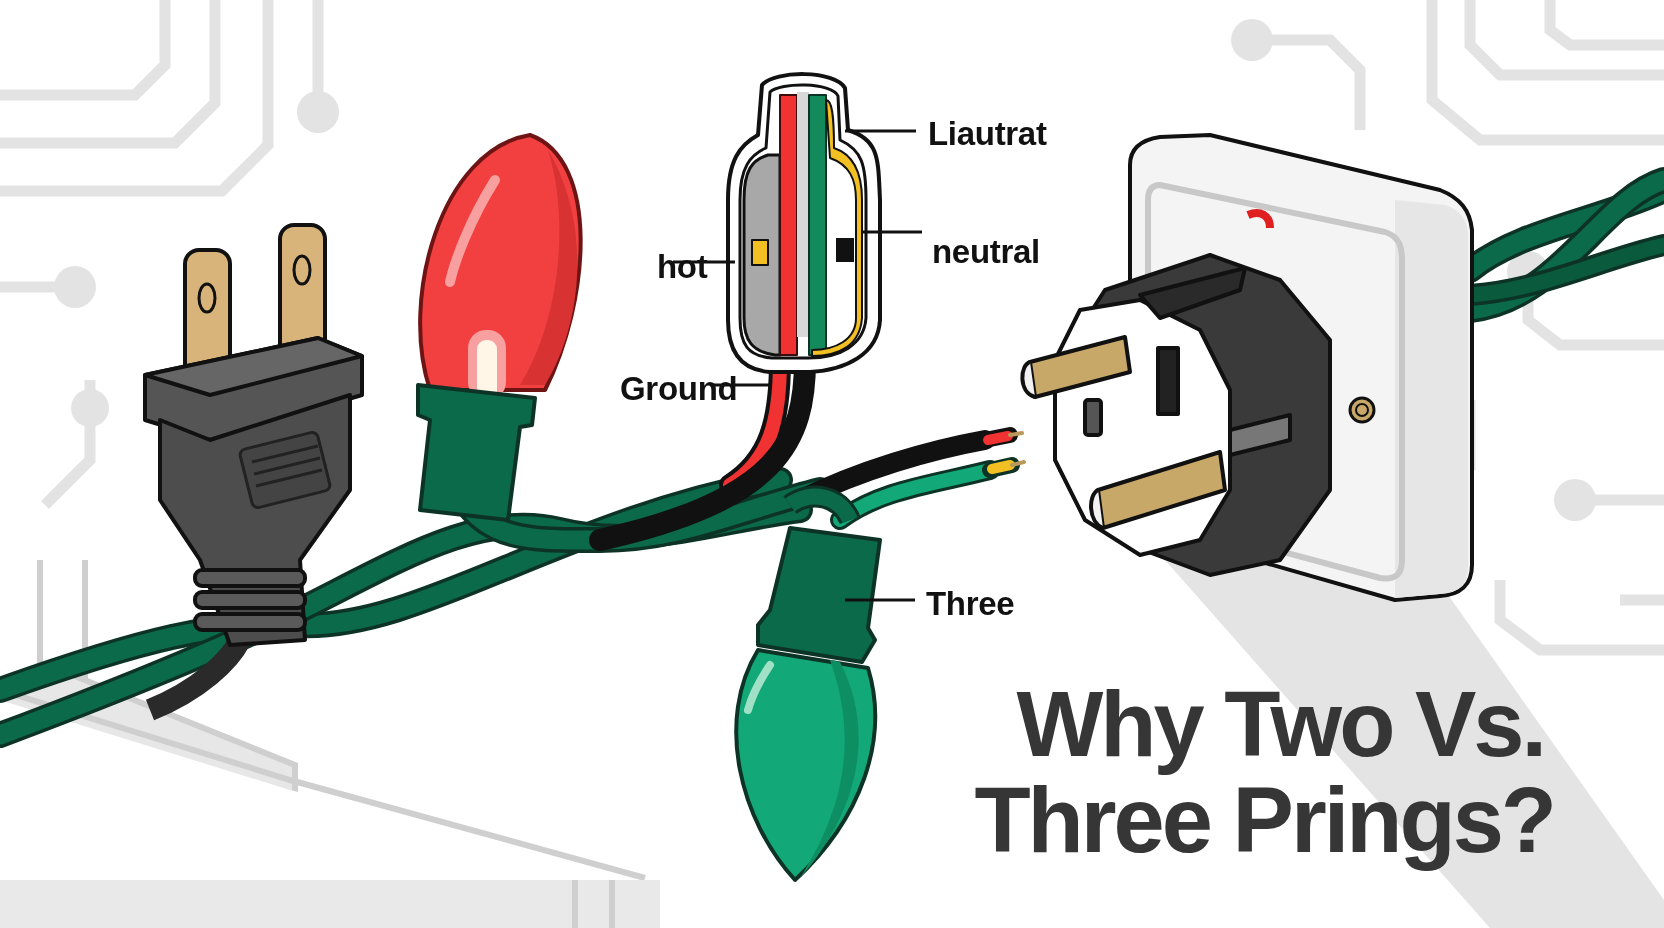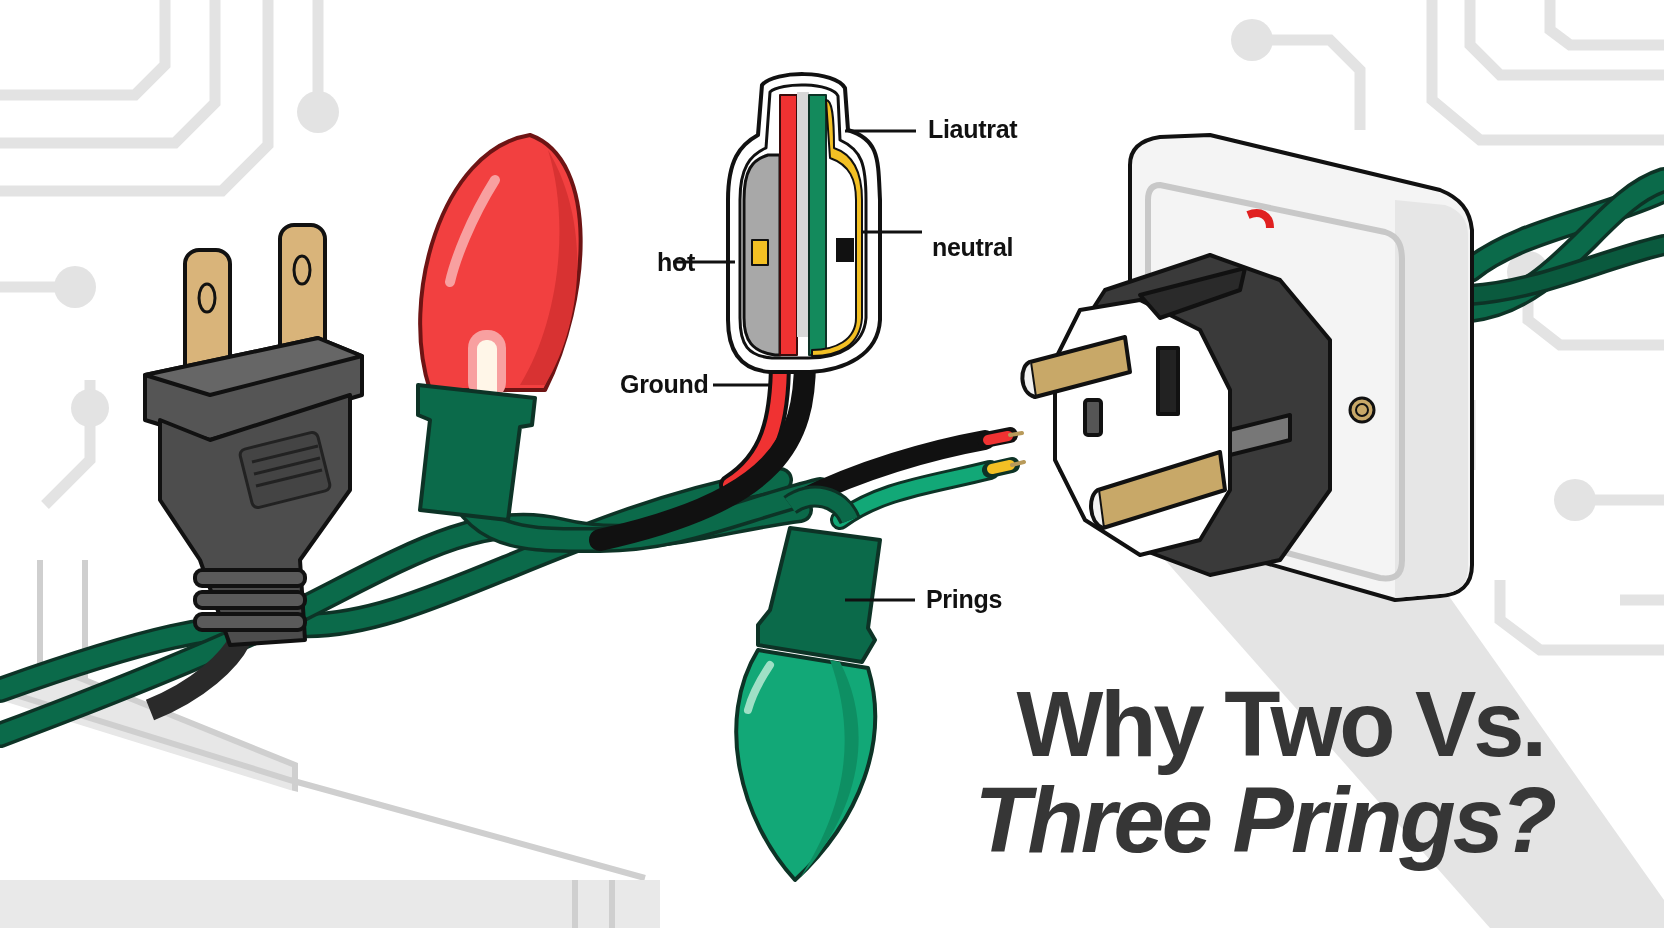--- a/index.html
+++ b/index.html
@@ -1,18 +1,18 @@
 <!DOCTYPE html>
 <html><head>
 <meta charset="utf-8">
 <style>
   html, body { margin: 0; padding: 0; background: #ffffff; }
   body { width: 1664px; height: 928px; overflow: hidden; position: relative; font-family: "Liberation Sans", "DejaVu Sans", sans-serif; }
   #scene { position: absolute; left: 0; top: 0; width: 1664px; height: 928px; }
-  .label { position: absolute; font-family: "Liberation Sans", "DejaVu Sans", sans-serif; font-weight: 700; color: #111111; font-size: 25px; line-height: 1; white-space: nowrap; letter-spacing: -0.3px; }
+  .label { position: absolute; font-family: "Liberation Sans", "DejaVu Sans", sans-serif; font-weight: 700; color: #111111; font-size: 33px; line-height: 1; white-space: nowrap; letter-spacing: -0.3px; }
   .title { position: absolute; font-family: "Liberation Sans", "DejaVu Sans", sans-serif; font-weight: 700; color: #363636; font-size: 92px; line-height: 1; letter-spacing: -3px; white-space: nowrap; text-align: right; }
 </style>
 </head>
 <body>
 
 <svg id="scene" viewBox="0 0 1664 928" xmlns="http://www.w3.org/2000/svg">
 
   <g fill="none" stroke="#e3e3e3" stroke-width="11" stroke-linejoin="miter">
     <path d="M0 95 L135 95 L165 65 L165 0"></path>
     <path d="M0 143 L175 143 L215 103 L215 0"></path>
@@ -163,16 +163,16 @@
     <line x1="673" y1="262" x2="735" y2="262"></line>
     <line x1="713" y1="385" x2="770" y2="385"></line>
     <line x1="845" y1="600" x2="915" y2="600"></line>
   </g>
 </svg>
 
 <div class="label" style="left:928px; top:117px;">Liautrat</div>
 <div class="label" style="left:932px; top:235px;">neutral</div>
 <div class="label" style="left:621px; top:250px;margin-left:36px;">hot</div>
 <div class="label" style="left:620px; top:372px;">Ground</div>
-<div class="label" style="left:926px; top:587px;">Prings</div>
+<div class="label" style="left:926px; top:587px;">Three</div>
 
 <div class="title" style="right:120px; top:678px;">Why Two Vs.</div>
-<div class="title" style="right:110px; top:774px;font-style:italic;">Three Prings?</div>
+<div class="title" style="right:110px; top:774px;">Three Prings?</div>
 
 </body></html>

